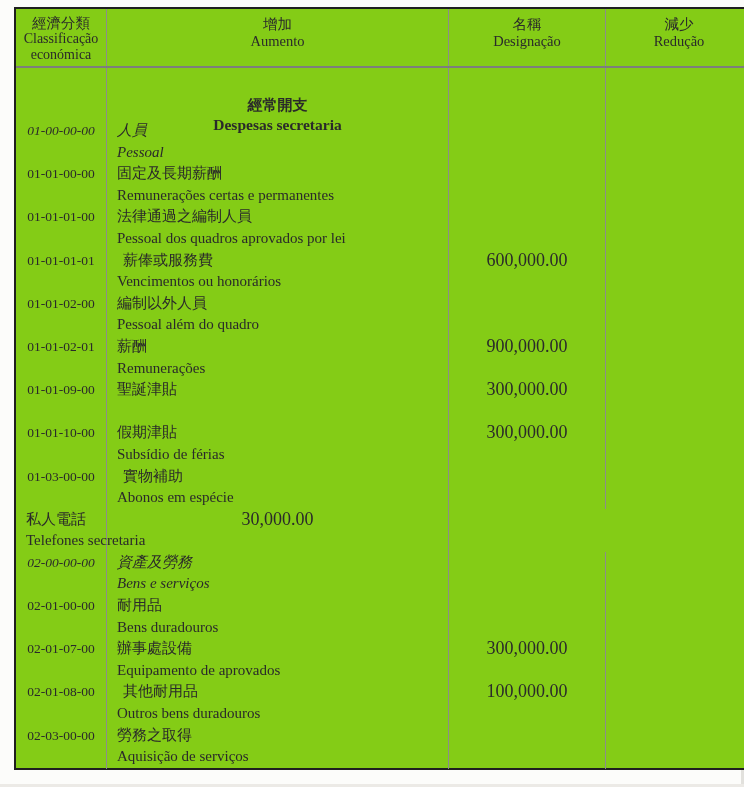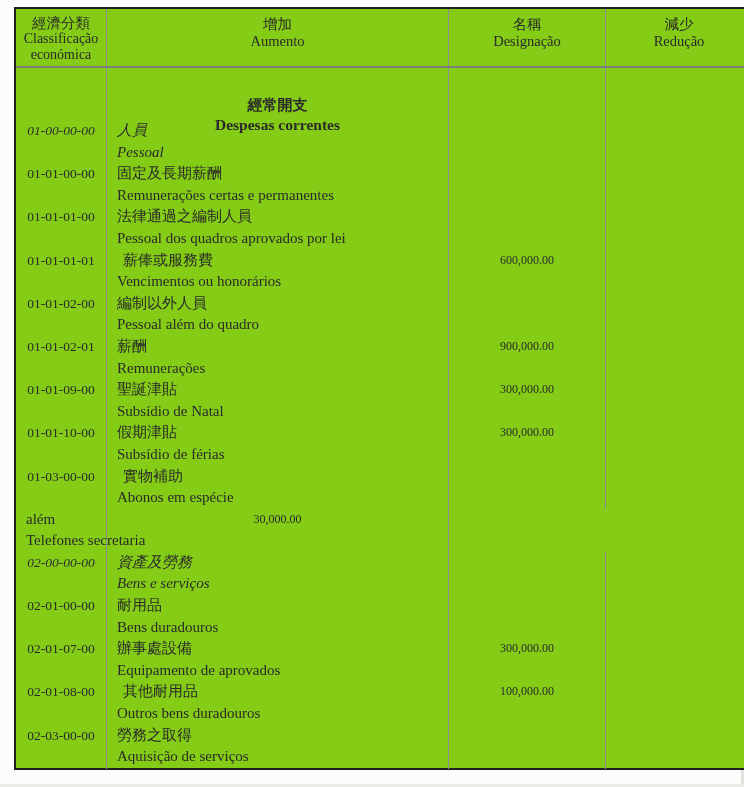--- a/index.html
+++ b/index.html
@@ -68,21 +68,21 @@
     font-size: 13.5px;
     line-height: 21.6px;
     text-align: center;
     white-space: nowrap;
   }
   .c-name { padding-left: 10px; }
   .zh { font-size: 15px; line-height: 21.6px; white-space: nowrap; }
   .pt { font-size: 15px; line-height: 21.6px; white-space: nowrap; }
   .zh.indent { padding-left: 6px; }
   .amt {
-    font-size: 12px;
+    font-size: 18px;
     line-height: 21.6px;
     text-align: center;
     white-space: nowrap;
   }
   .entry.italic .code, .entry.italic .zh, .entry.italic .pt { font-style: italic; }
 
   .filler-row { flex: 1 1 auto; }
   .filler-row .gc { height: 100%; }
 </style>
 </head>
@@ -112,21 +112,21 @@
     </div>
   </div>
 
   <div class="tbody">
 
     <div class="section-row grid-row">
       <div class="gc b"></div>
       <div class="gc b">
         <div class="sec-inner">
           <div class="sec-zh">經常開支</div>
-          <div class="sec-pt">Despesas correntes</div>
+          <div class="sec-pt">Despesas secretaria</div>
         </div>
       </div>
       <div class="gc b"></div>
       <div class="gc"></div>
     </div>
 
     <div class="entry grid-row italic">
     <div class="gc b">
       <div class="code">01-00-00-00</div>
     </div>
@@ -215,21 +215,20 @@
     <div class="gc">
       <div class="amt"></div>
     </div>
   </div>
       <div class="entry grid-row">
     <div class="gc b">
       <div class="code">01-01-09-00</div>
     </div>
     <div class="gc b c-name">
       <div class="zh">聖誕津貼</div>
-      <div class="pt">Subsídio de Natal</div>
     </div>
     <div class="gc b">
       <div class="amt">300,000.00</div>
     </div>
     <div class="gc">
       <div class="amt"></div>
     </div>
   </div>
       <div class="entry grid-row">
     <div class="gc b">
@@ -256,21 +255,21 @@
     </div>
     <div class="gc b">
       <div class="amt"></div>
     </div>
     <div class="gc">
       <div class="amt"></div>
     </div>
   </div>
       <div class="entry grid-row">
     <div class="gc b c-name">
-      <div class="zh">além</div>
+      <div class="zh">私人電話</div>
       <div class="pt">Telefones secretaria</div>
     </div>
     <div class="gc b">
       <div class="amt">30,000.00</div>
     </div>
     <div class="gc">
       <div class="amt"></div>
     </div>
   </div>
       <div class="entry grid-row italic">

